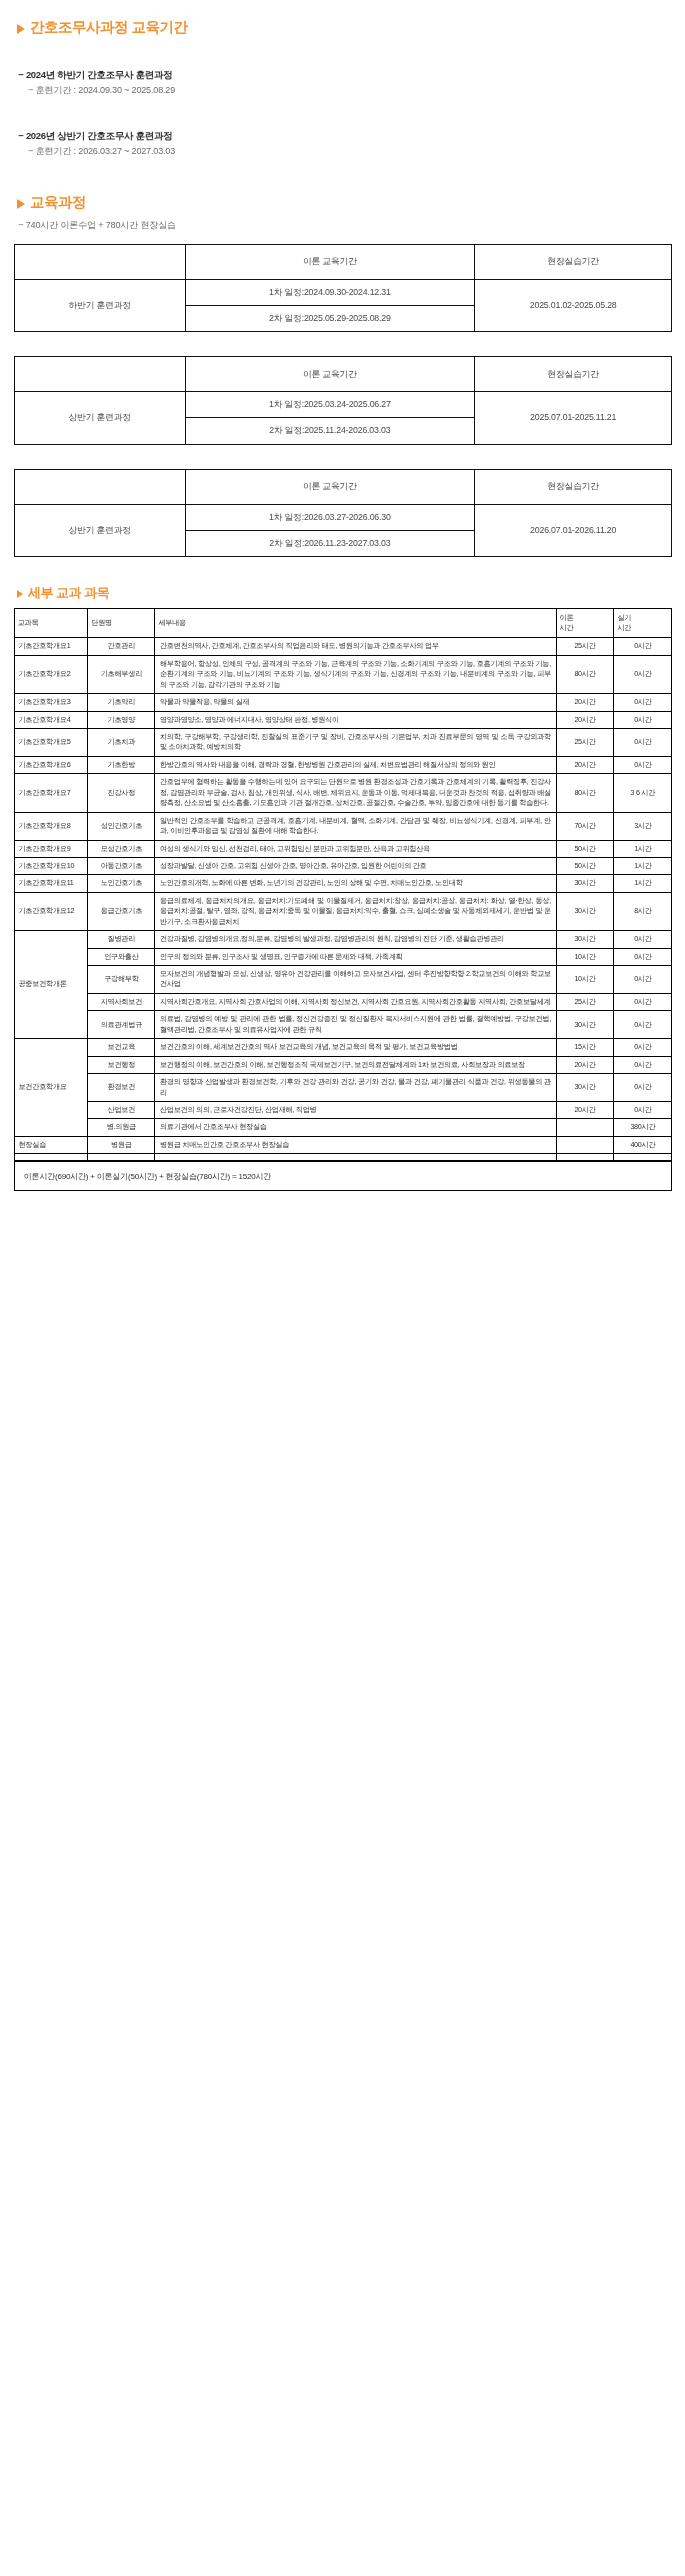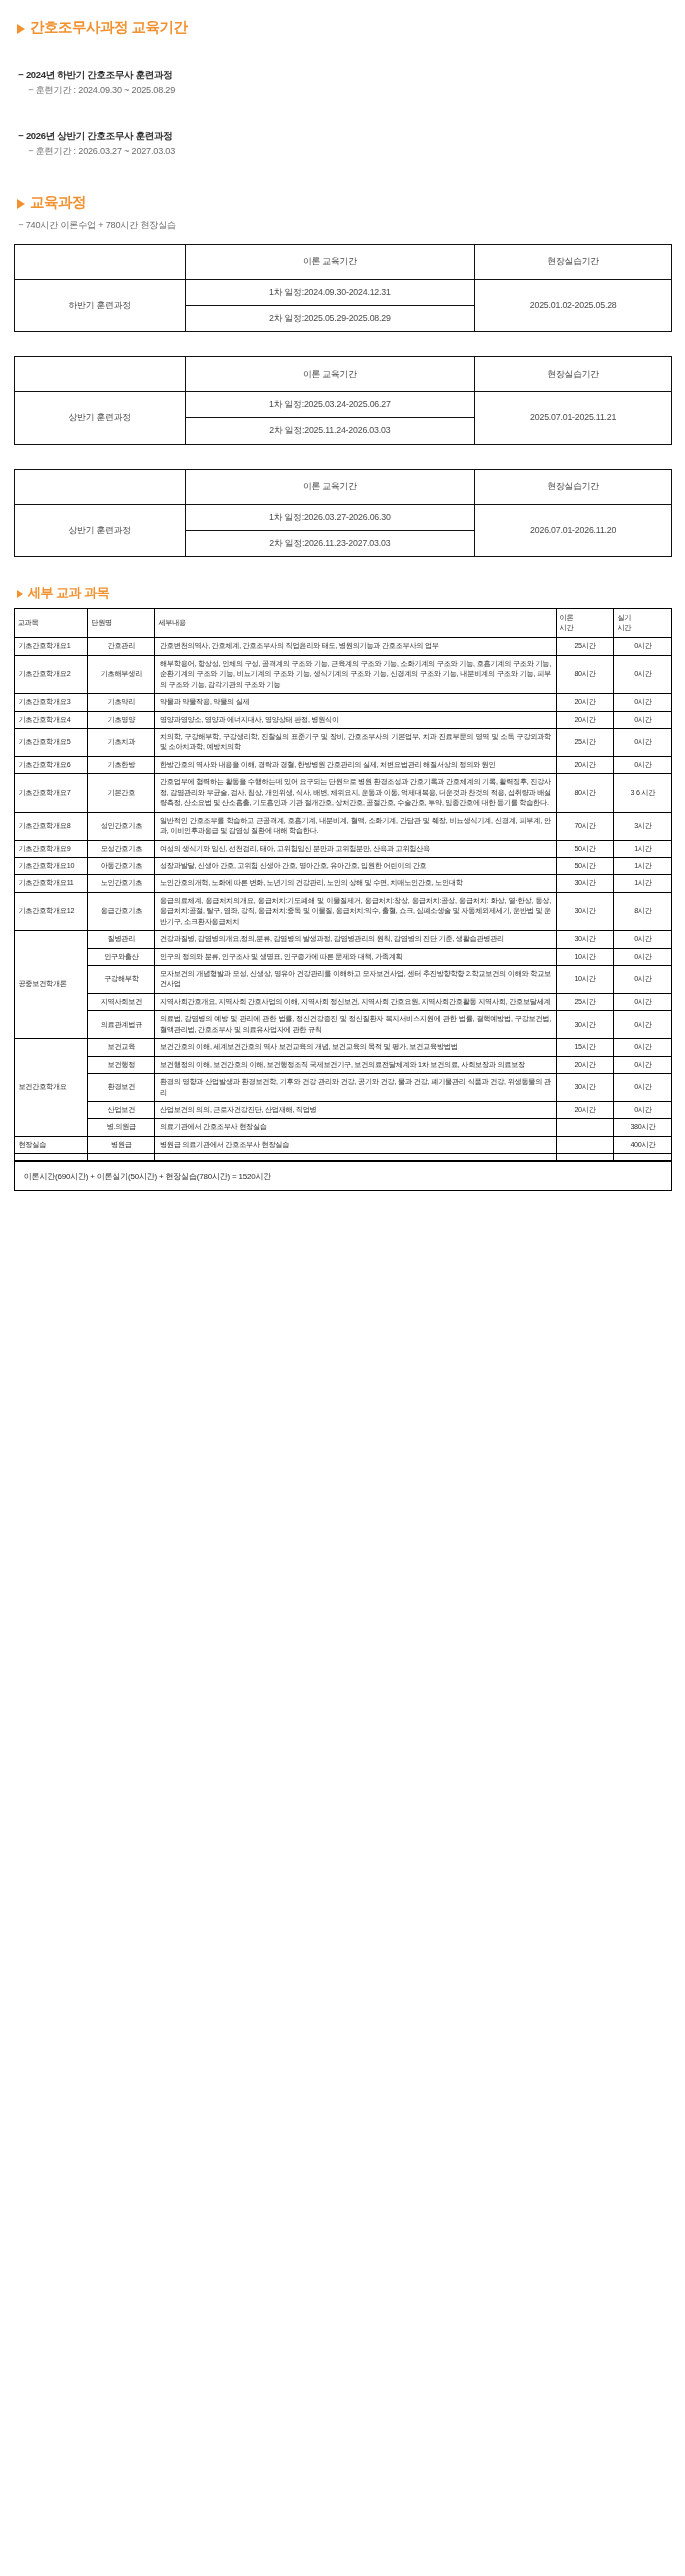--- a/index.html
+++ b/index.html
@@ -336,21 +336,21 @@
       <tr>
           <td class="subject">기초간호학개요6</td>
           <td class="unit">기초한방</td>
           <td class="detail">한방간호의 역사와 내용을 이해, 경락과 경혈, 한방병원 간호관리의 실제, 처변요법관리 해질서상의 정의와 원인</td>
           <td class="hours">20시간</td>
           <td class="hours">0시간</td>
         </tr>
 
       <tr>
           <td class="subject">기초간호학개요7</td>
-          <td class="unit">기본간호</td>
+          <td class="unit">진강사정</td>
           <td class="detail">간호업무에 협력하는 활동을 수행하는데 있어 요구되는 단원으로 병원 환경조성과 간호기록과 간호체계의 기록, 활력징후, 진강사정, 감염관리와 무균술, 검사, 침상, 개인위생, 식사, 배변, 체위요지, 운동과 이동, 억제대복용, 더운것과 찬것의 적용, 섭취량과 배설량측정, 산소요법 및 산소흡출, 기도흡인과 기관 절개간호, 상처간호, 골절간호, 수술간호, 투약, 임종간호에 대한 등기를 학습한다.</td>
           <td class="hours">80시간</td>
           <td class="hours">3 6 시간</td>
         </tr>
 
       <tr>
           <td class="subject">기초간호학개요8</td>
           <td class="unit">성인간호기초</td>
           <td class="detail">일반적인 간호조무를 학습하고 근골격계, 호흡기계, 내분비계, 혈액, 소화기계, 간담관 및 췌장, 비뇨생식기계, 신경계, 피부계, 안과, 이비인후과응급 및 감염성 질환에 대해 학습한다.</td>
           <td class="hours">70시간</td>
@@ -457,21 +457,21 @@
       <tr>
           <td class="unit">병.의원급</td>
           <td class="detail">의료기관에서 간호조무사 현장실습</td>
           <td class="hours"></td>
           <td class="hours">380시간</td>
         </tr>
 
       <tr>
           <td class="subject">현장실습</td>
           <td class="unit">병원급</td>
-          <td class="detail">병원급 의료기관에서 간호조무사 현장실습</td>
+          <td class="detail">병원급 치매노인간호 간호조무사 현장실습</td>
           <td class="hours"></td>
           <td class="hours">400시간</td>
         </tr>
 
       <tr>
           <td class="subject"></td>
           <td class="unit"></td>
           <td class="detail"></td>
           <td class="hours"></td>
           <td class="hours"></td>

